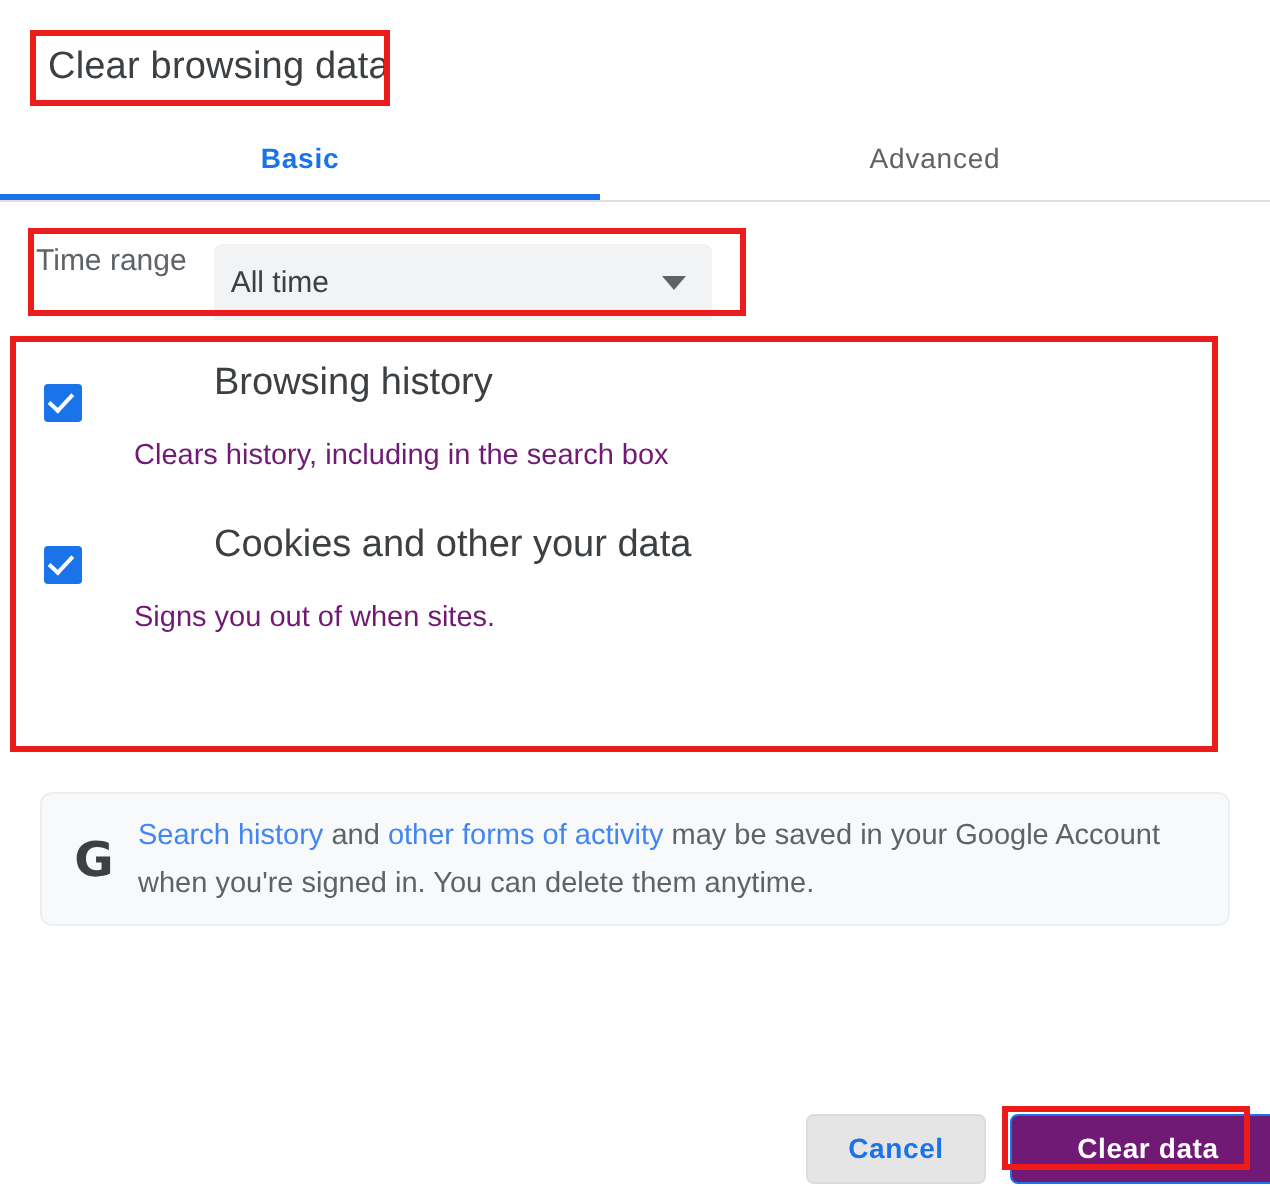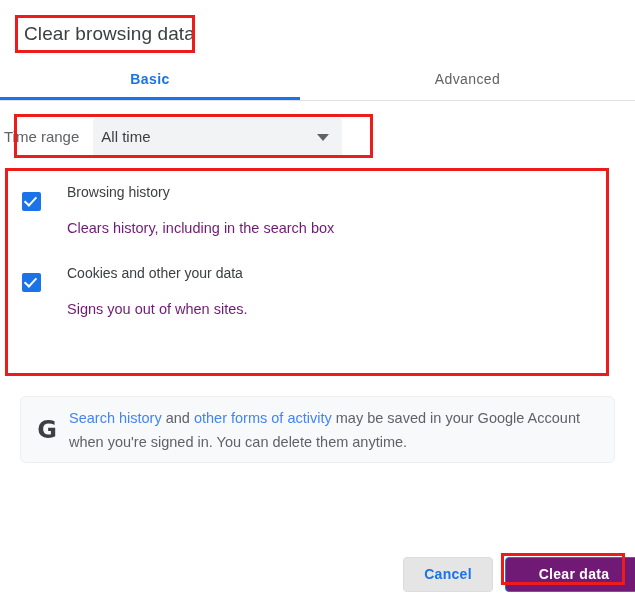--- a/index.html
+++ b/index.html
@@ -59,25 +59,24 @@
   .tab-advanced {
     left: 300px;
     width: 335px;
     color: #5f6368;
     font-weight: normal;
   }
 
   
   .time-range-row {
     position: absolute;
-    left: 4px;
+    left: 18px;
     top: 122px;
     height: 29px;
     display: flex;
-    align-items: center;
   }
   .time-range-label {
     font-size: 15px;
     color: #5f6368;
     white-space: nowrap;
     margin-right: 14px;
   }
   .time-range-select {
     position: relative;
     width: 249px;
@@ -141,24 +140,25 @@
     height: 10px;
     border: solid #ffffff;
     border-width: 0 2px 2px 0;
     transform: rotate(43deg);
   }
   .checkbox-text {
     flex: 1 1 auto;
     padding-top: 1px;
   }
   .checkbox-title {
-    font-size: 14px;
+    font-size: 19px;
     color: #3c4043;
     line-height: 22px;
     white-space: nowrap;
+    margin-left: 40px;
   }
   .checkbox-sub {
     font-size: 14.5px;
     color: #701a75;
     line-height: 22px;
     margin-top: 14px;
     white-space: nowrap;
   }
 
   

